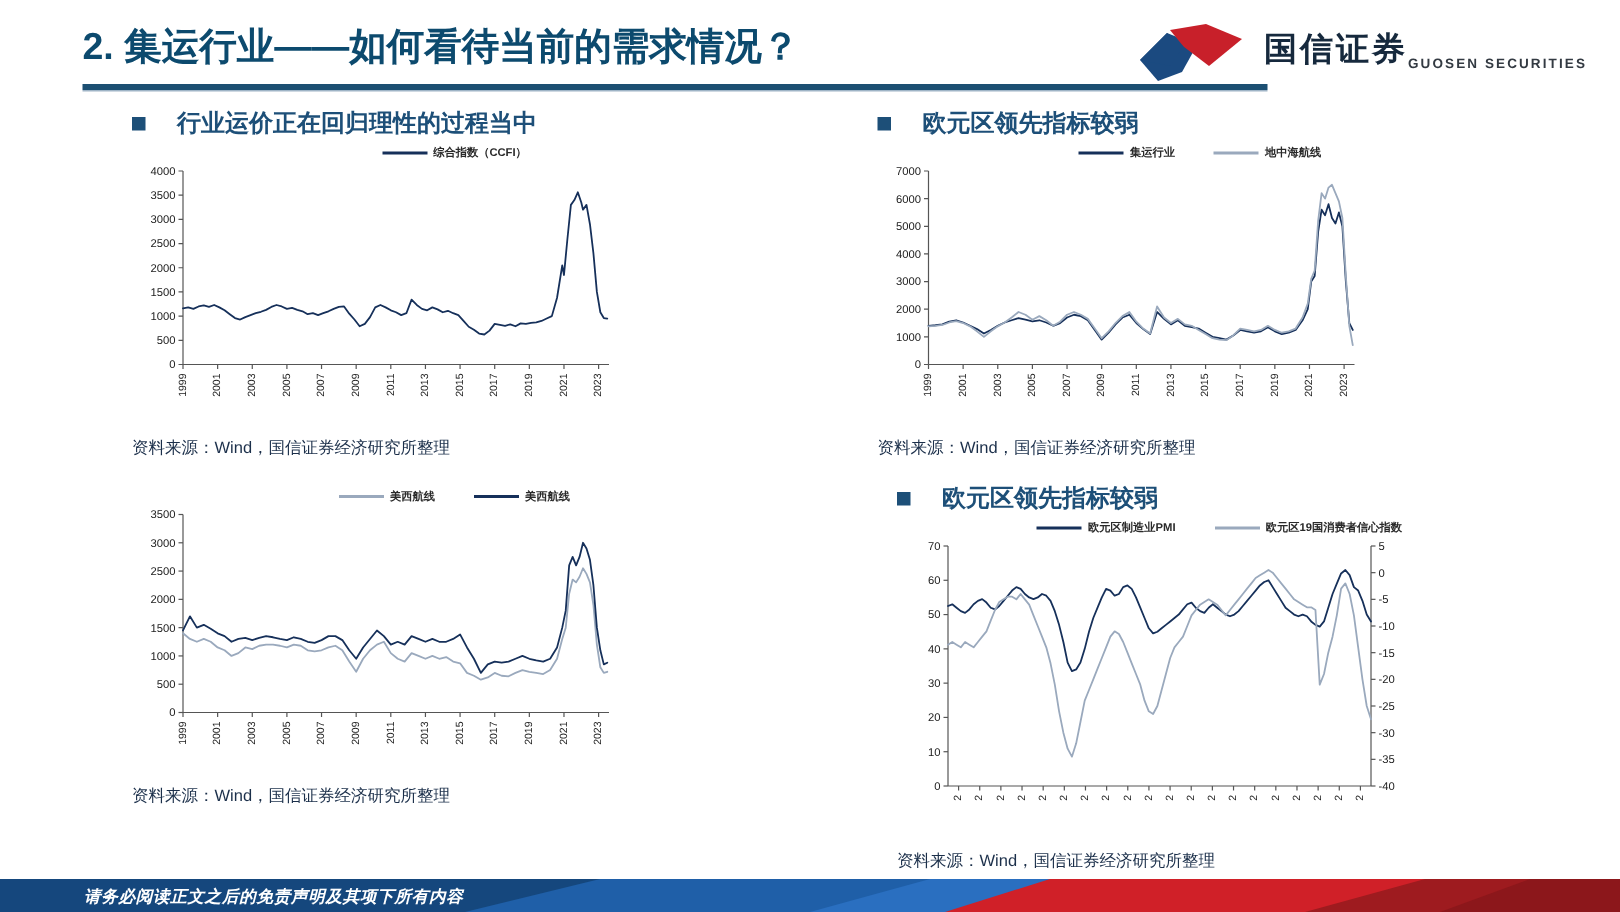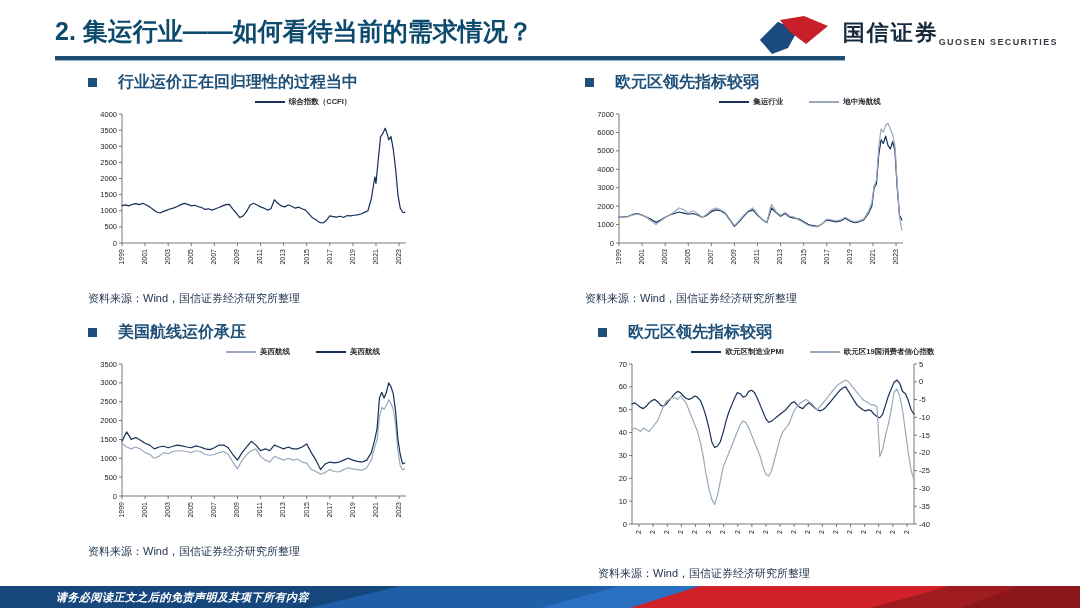--- a/index.html
+++ b/index.html
@@ -210,24 +210,20 @@
           <line x1="311.07317073170833" y1="135" x2="311.07317073170833" y2="138" stroke="#555" stroke-width="0.8"></line>
           <text x="0" y="0" font-size="7" fill="#222" text-anchor="end" transform="translate(311.07317073170833,141) rotate(-90)" dominant-baseline="middle">2023</text>
           <path d="M34.00 109.20 L38.62 108.83 L43.24 108.28 L47.85 106.44 L52.47 105.51 L57.09 106.99 L61.71 109.20 L66.33 111.41 L70.94 114.36 L75.56 111.96 L80.18 109.20 L84.80 106.99 L89.41 105.51 L94.03 104.04 L98.65 105.15 L103.27 106.25 L107.89 105.51 L112.50 106.99 L117.12 109.20 L121.74 107.36 L126.36 103.67 L130.98 101.83 L135.59 102.75 L140.21 105.51 L144.83 111.96 L149.45 118.41 L154.07 113.81 L158.68 108.28 L163.30 103.67 L167.92 101.83 L172.54 107.36 L177.15 111.41 L181.77 114.73 L186.39 99.99 L191.01 104.59 L195.63 108.28 L200.24 105.51 L204.86 109.20 L209.48 110.12 L214.10 111.04 L218.72 113.81 L223.33 116.57 L227.95 117.49 L232.57 118.41 L237.19 115.65 L241.80 111.96 L246.42 112.89 L251.04 113.81 L255.66 112.89 L260.28 110.12 L264.89 112.89 L269.51 114.73 L274.13 113.81 L278.75 111.96 L283.37 105.51 L286.83 98.14 L289.14 79.71 L291.45 76.03 L293.76 46.54 L296.07 31.80 L298.37 35.49 L300.68 28.11 L302.99 37.33 L305.30 41.01 L307.61 33.64 L309.92 42.86 L312.23 79.71 L314.54 107.36 L316.85 111.96 " fill="none" stroke="#16305a" stroke-width="1.2" stroke-linejoin="round" stroke-linecap="round"></path>
           <path d="M34.00 109.57 L38.62 109.20 L43.24 108.65 L47.85 106.99 L52.47 106.07 L57.09 107.36 L61.71 109.57 L66.33 112.89 L70.94 116.57 L75.56 112.89 L80.18 109.57 L84.80 106.99 L89.41 103.67 L94.03 99.99 L98.65 101.83 L103.27 105.15 L107.89 102.75 L112.50 105.51 L117.12 109.20 L121.74 106.44 L126.36 101.83 L130.98 99.99 L135.59 101.83 L140.21 104.59 L144.83 111.04 L149.45 117.49 L154.07 112.89 L158.68 107.36 L163.30 102.75 L167.92 99.99 L172.54 106.44 L177.15 111.04 L181.77 114.36 L186.39 96.30 L191.01 103.67 L195.63 107.36 L200.24 104.59 L204.86 108.28 L209.48 109.20 L214.10 111.96 L218.72 114.73 L223.33 117.49 L227.95 118.41 L232.57 118.78 L237.19 115.65 L241.80 111.04 L246.42 111.96 L251.04 112.89 L255.66 111.96 L260.28 109.20 L264.89 111.96 L269.51 113.81 L274.13 112.89 L278.75 111.04 L283.37 103.67 L286.83 94.46 L289.14 77.87 L291.45 72.34 L293.76 39.17 L296.07 20.74 L298.37 24.43 L300.68 17.06 L302.99 15.21 L305.30 20.74 L307.61 26.27 L309.92 37.33 L312.23 76.03 L314.54 109.20 L316.85 122.10 " fill="none" stroke="#9aa9bd" stroke-width="1.2" stroke-linejoin="round" stroke-linecap="round"></path>
         </svg>
       <div class="src">资料来源：Wind，国信证券经济研究所整理</div>
     </div>
   </div>
 
   <div class="panel" style="left:88px;top:322px;width:430px;">
-    <div class="panel-head">
-      <span class="bullet"></span>
-      <span class="panel-title">美国航线运价承压</span>
-    </div>
     <div class="chart-box">
       <div class="legend">
         <span class="legend-item">
           <span class="legend-line" style="background:#9aa9bd"></span>
           <span class="legend-label">美西航线</span>
         </span>
         <span class="legend-item">
           <span class="legend-line" style="background:#16305a"></span>
           <span class="legend-label">美西航线</span>
         </span>

